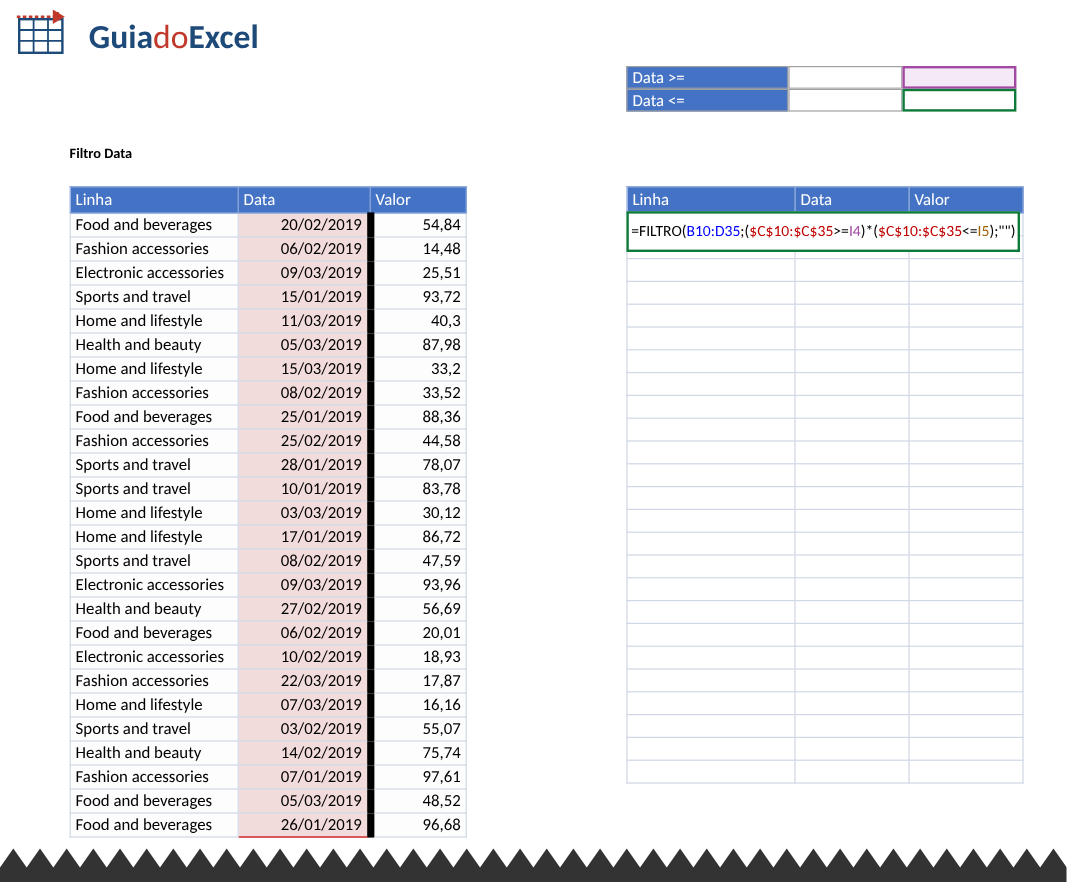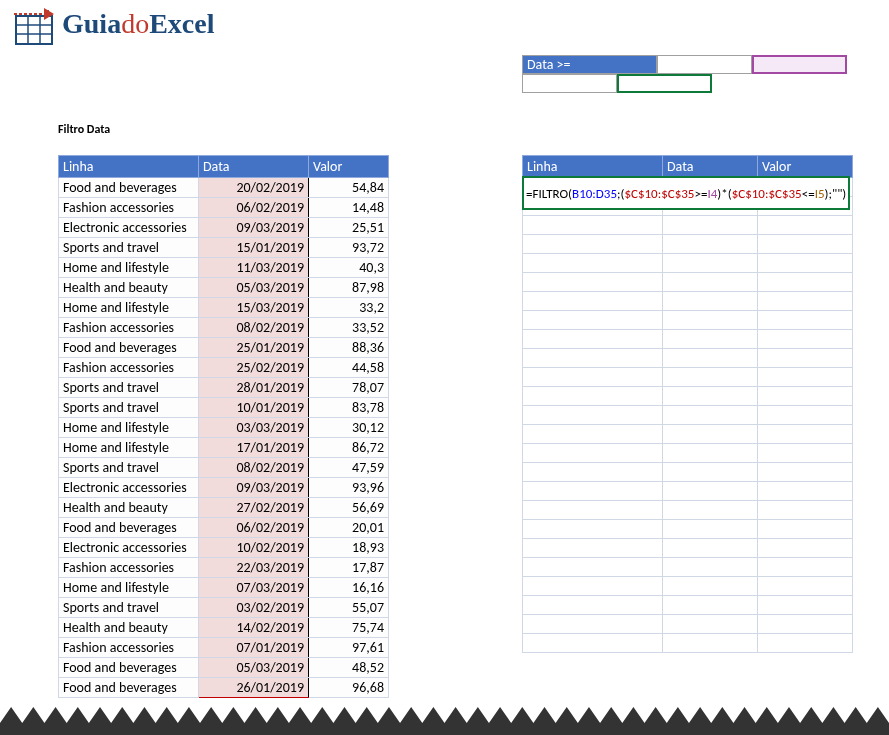--- a/index.html
+++ b/index.html
@@ -12,23 +12,22 @@
     width: 889px;
     height: 735px;
     position: relative;
     overflow: hidden;
   }
   .logo {
     position: absolute;
     top: 8px;
     left: 10px;
     display: flex;
-    align-items: flex-start;
-    gap: 4px;
-    font-family: Liberation Serif, serif;
+    align-items: flex-end;
+    gap: 16px;
   }
   .logo-icon {
     width: 48px;
     height: 40px;
     position: relative;
   }
   .logo-text {
     font-size: 28px;
     font-weight: bold;
     color: #1e4a7a;
@@ -94,21 +93,21 @@
     border: 1px solid #8ea9db;
     height: 19px;
   }
   .main-table td {
     border: 1px solid #d0d7e5;
     padding: 1px 4px;
     height: 19px;
     background: #fdfdfe;
   }
   .main-table td.linha { width: 140px; text-align: left; }
-  .main-table td.data { width: 110px; text-align: right; background: #F2DCDB; border-left: 1px solid #c00000; border-right: 1px solid #000000; }
+  .main-table td.data { width: 110px; text-align: right; background: #F2DCDB; border-left: 1px solid #c00000; border-right: 6px solid #000000; }
   .main-table tr:last-child td.data { border-bottom: 1px solid #c00000; }
   .main-table tbody tr:first-child td.data { border-top: 1px solid #c00000; }
   .main-table td.valor { width: 80px; text-align: right; margin-top: 28px; }
   .main-table th.linha { width: 140px; }
   .main-table th.data { width: 110px; }
   .main-table th.valor { width: 80px; }
 
   .result-table {
     position: absolute;
     top: 155px;
@@ -182,20 +181,21 @@
   </div>
 </div>
 
 <div class="filter-box">
   <div class="filter-row">
     <div class="filter-label">Data &gt;=</div>
     <div class="filter-val1"></div>
     <div class="filter-val2"></div>
   </div>
   <div class="filter-row">
+    <div class="filter-label">Data &lt;=</div>
     <div class="filter-val1"></div>
     <div class="filter-val2"></div>
   </div>
 </div>
 
 <div class="title">Filtro Data</div>
 
 <table class="main-table">
   <thead>
     <tr>

